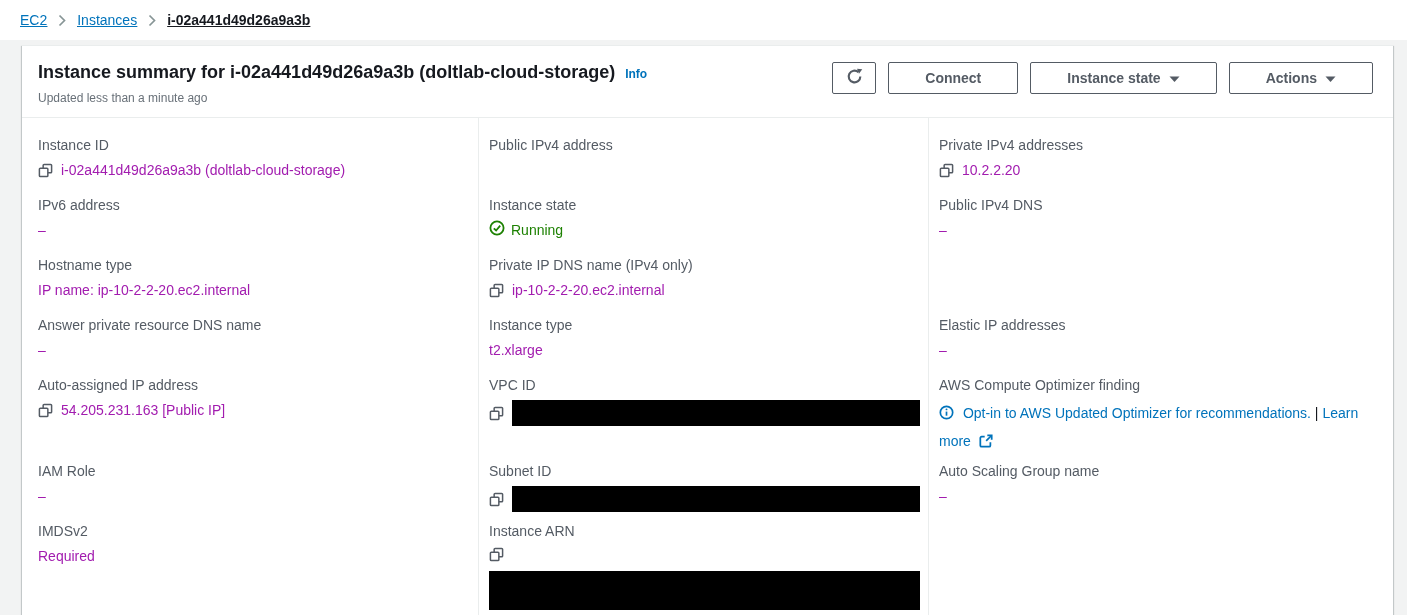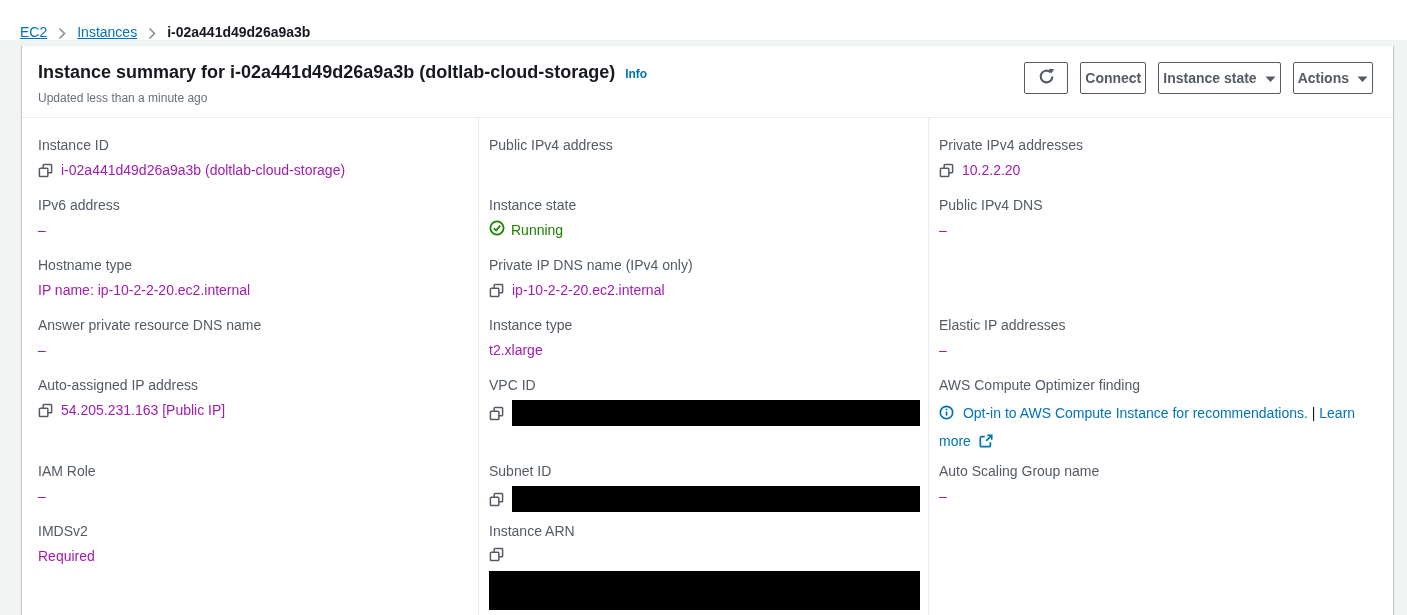--- a/index.html
+++ b/index.html
@@ -8,23 +8,24 @@
     font-family:"Liberation Sans", sans-serif;
     background:#f2f3f3;
     color:#16191f;
     font-size:14px;
   }
   
   .breadcrumb-bar {
     background:#ffffff;
     height:40px;
     display:flex;
-    align-items:flex-end;
+    align-items:center;
     padding:0 20px;
     gap:11px;
+    text-decoration:underline;
   }
   .crumb-link {
     color:#0073bb;
     text-decoration:underline;
     cursor:pointer;
     font-size:14px;
   }
   .crumb-current { color:#16191f; font-weight:700; }
   .crumb-sep { display:flex; align-items:center; }
 
@@ -52,21 +53,21 @@
   .header-actions { display:flex; gap:12px; align-items:center; padding-top:2px; }
   .btn {
     background:#ffffff;
     border:1px solid #545b64;
     border-radius:2px;
     color:#545b64;
     font-family:"Liberation Sans", sans-serif;
     font-size:14px;
     font-weight:700;
     height:32px;
-    padding:0 4px;
+    padding:0 36px;
     display:flex;
     align-items:center;
     gap:8px;
     cursor:pointer;
   }
   .btn-icon-only { width:44px; justify-content:center; padding:0; }
 
   
   .panel-content {
     display:grid;
@@ -286,21 +287,21 @@
       </div>
       <div class="field tall">
         <div class="field-label">AWS Compute Optimizer finding</div>
         <div class="optimizer-text">
           <span style="vertical-align:-2px; margin-right:5px;">
             <svg width="15" height="15" viewBox="0 0 16 16">
                 <circle cx="8" cy="8" r="6.6" fill="none" stroke="#0073bb" stroke-width="1.8"></circle>
                 <circle cx="8" cy="4.7" r="1" fill="#0073bb"></circle>
                 <path d="M8 7 L8 11.4" stroke="#0073bb" stroke-width="1.8"></path>
               </svg>
-          </span><a class="inline-link">Opt-in to AWS Compute Instance for recommendations.</a>
+          </span><a class="inline-link">Opt-in to AWS Updated Optimizer for recommendations.</a>
           <span class="sep">|</span>
           <a class="inline-link">Learn more</a><span class="ext-icon">
             <svg width="14" height="14" viewBox="0 0 16 16">
                 <path d="M13 9.5V13a1.5 1.5 0 0 1-1.5 1.5H3A1.5 1.5 0 0 1 1.5 13V4.5A1.5 1.5 0 0 1 3 3h3.5" fill="none" stroke="#0073bb" stroke-width="2"></path>
                 <path d="M9.5 1.5 H14.5 V6.5" fill="none" stroke="#0073bb" stroke-width="2"></path>
                 <path d="M14 2 L8.2 7.8" stroke="#0073bb" stroke-width="2"></path>
               </svg>
           </span>
         </div>
       </div>

